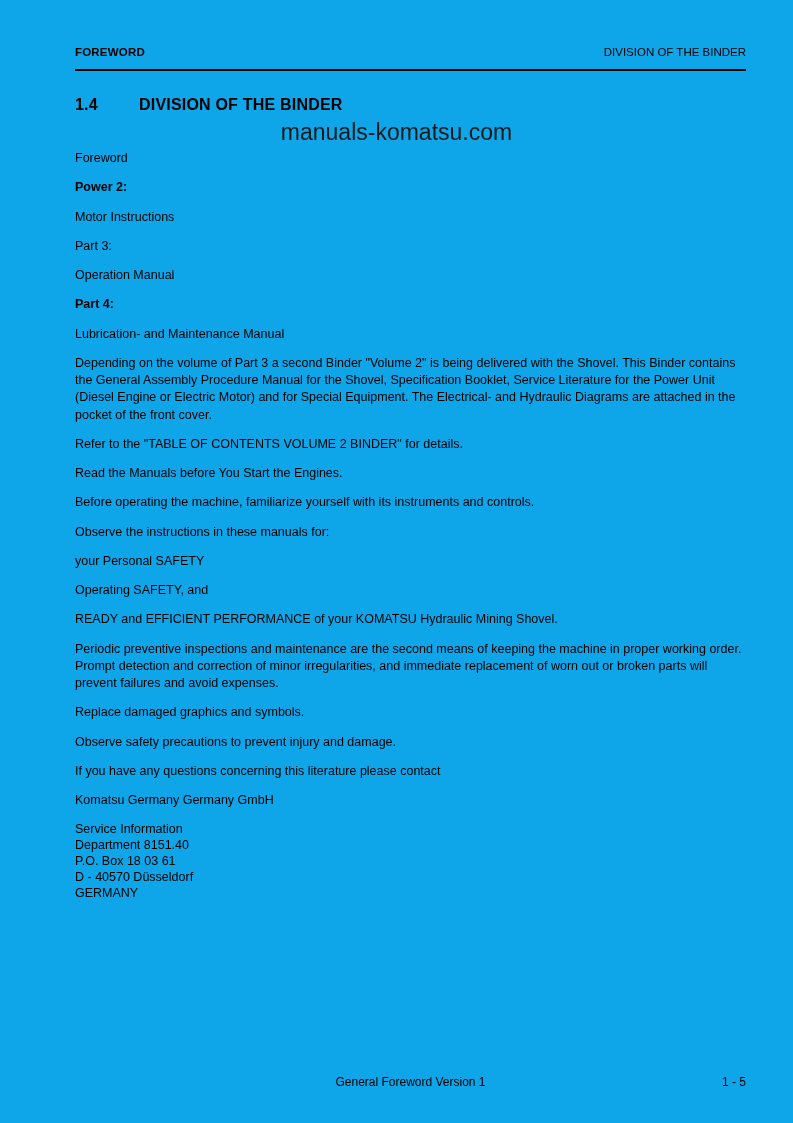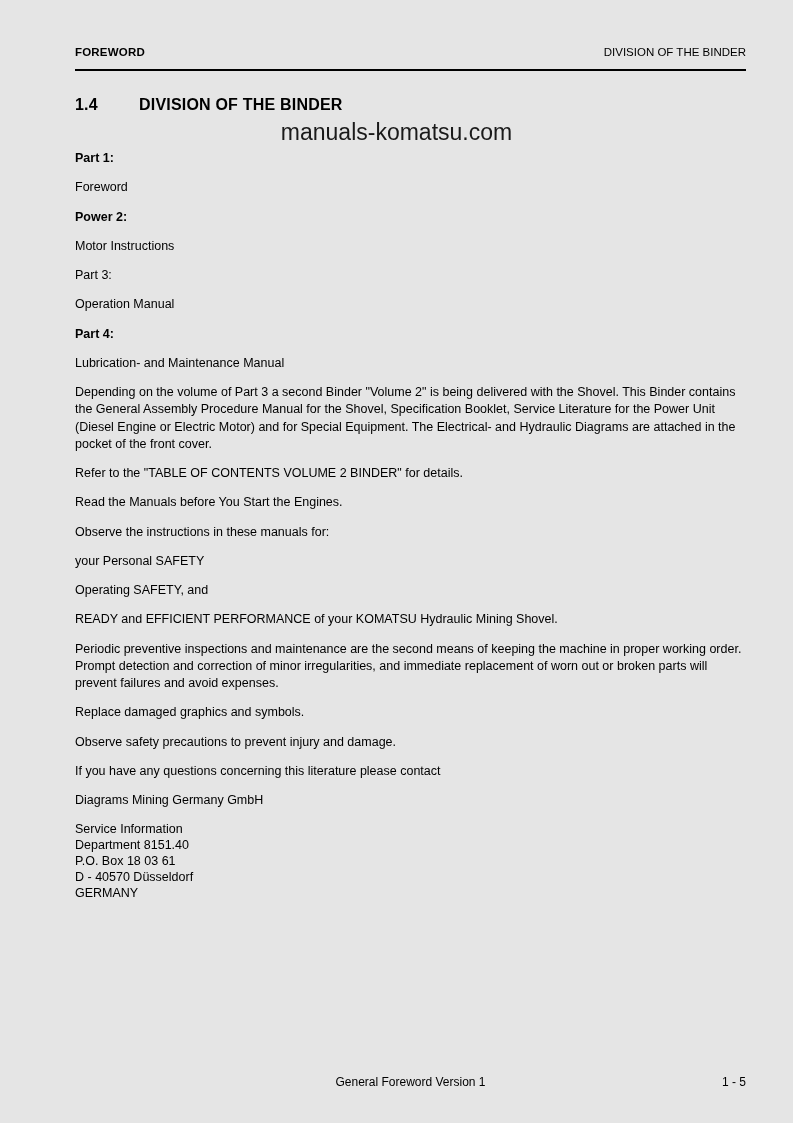--- a/index.html
+++ b/index.html
@@ -4,21 +4,21 @@
 <style>
   html, body {
     margin: 0;
     padding: 0;
     background: #ffffff;
   }
   .page {
     position: relative;
     width: 793px;
     height: 1123px;
-    background: #e5e5e5;
+    background: #0ea5e9;
     font-family: "Liberation Sans", sans-serif;
     color: #000000;
     overflow: hidden;
     box-sizing: border-box;
   }
   .header {
     position: absolute;
     top: 46px;
     left: 75px;
     right: 47px;
@@ -103,40 +103,40 @@
   </div>
   <div class="header-rule"></div>
 
   <div class="title-row">
     <span class="title-number">1.4</span><span>DIVISION OF THE BINDER</span>
   </div>
 
   <div class="watermark">manuals-komatsu.com</div>
 
   <div class="body-content">
-      <p class="para bold">Part 1:</p>
       <p class="para">Foreword</p>
       <p class="para bold">Power 2:</p>
       <p class="para">Motor Instructions</p>
       <p class="para">Part 3:</p>
       <p class="para">Operation Manual</p>
       <p class="para bold">Part 4:</p>
       <p class="para">Lubrication- and Maintenance Manual</p>
       <p class="para">Depending on the volume of Part 3 a second Binder "Volume 2" is being delivered with the Shovel. This Binder contains the General Assembly Procedure Manual for the Shovel, Specification Booklet, Service Literature for the Power Unit (Diesel Engine or Electric Motor) and for Special Equipment. The Electrical- and Hydraulic Diagrams are attached in the pocket of the front cover.</p>
       <p class="para">Refer to the "TABLE OF CONTENTS VOLUME 2 BINDER" for details.</p>
       <p class="para">Read the Manuals before You Start the Engines.</p>
+      <p class="para">Before operating the machine, familiarize yourself with its instruments and controls.</p>
       <p class="para">Observe the instructions in these manuals for:</p>
       <p class="para">your Personal SAFETY</p>
       <p class="para">Operating SAFETY, and</p>
       <p class="para">READY and EFFICIENT PERFORMANCE of your KOMATSU Hydraulic Mining Shovel.</p>
       <p class="para">Periodic preventive inspections and maintenance are the second means of keeping the machine in proper working order. Prompt detection and correction of minor irregularities, and immediate replacement of worn out or broken parts will prevent failures and avoid expenses.</p>
       <p class="para">Replace damaged graphics and symbols.</p>
       <p class="para">Observe safety precautions to prevent injury and damage.</p>
       <p class="para">If you have any questions concerning this literature please contact</p>
-      <p class="para">Diagrams Mining Germany GmbH</p>
+      <p class="para">Komatsu Germany Germany GmbH</p>
       <p class="para block">
         <span>Service Information</span>
         <span>Department 8151.40</span>
         <span>P.O. Box 18 03 61</span>
         <span>D - 40570 Düsseldorf</span>
         <span>GERMANY</span>
       </p>
     </div>
 
   <div class="footer">

